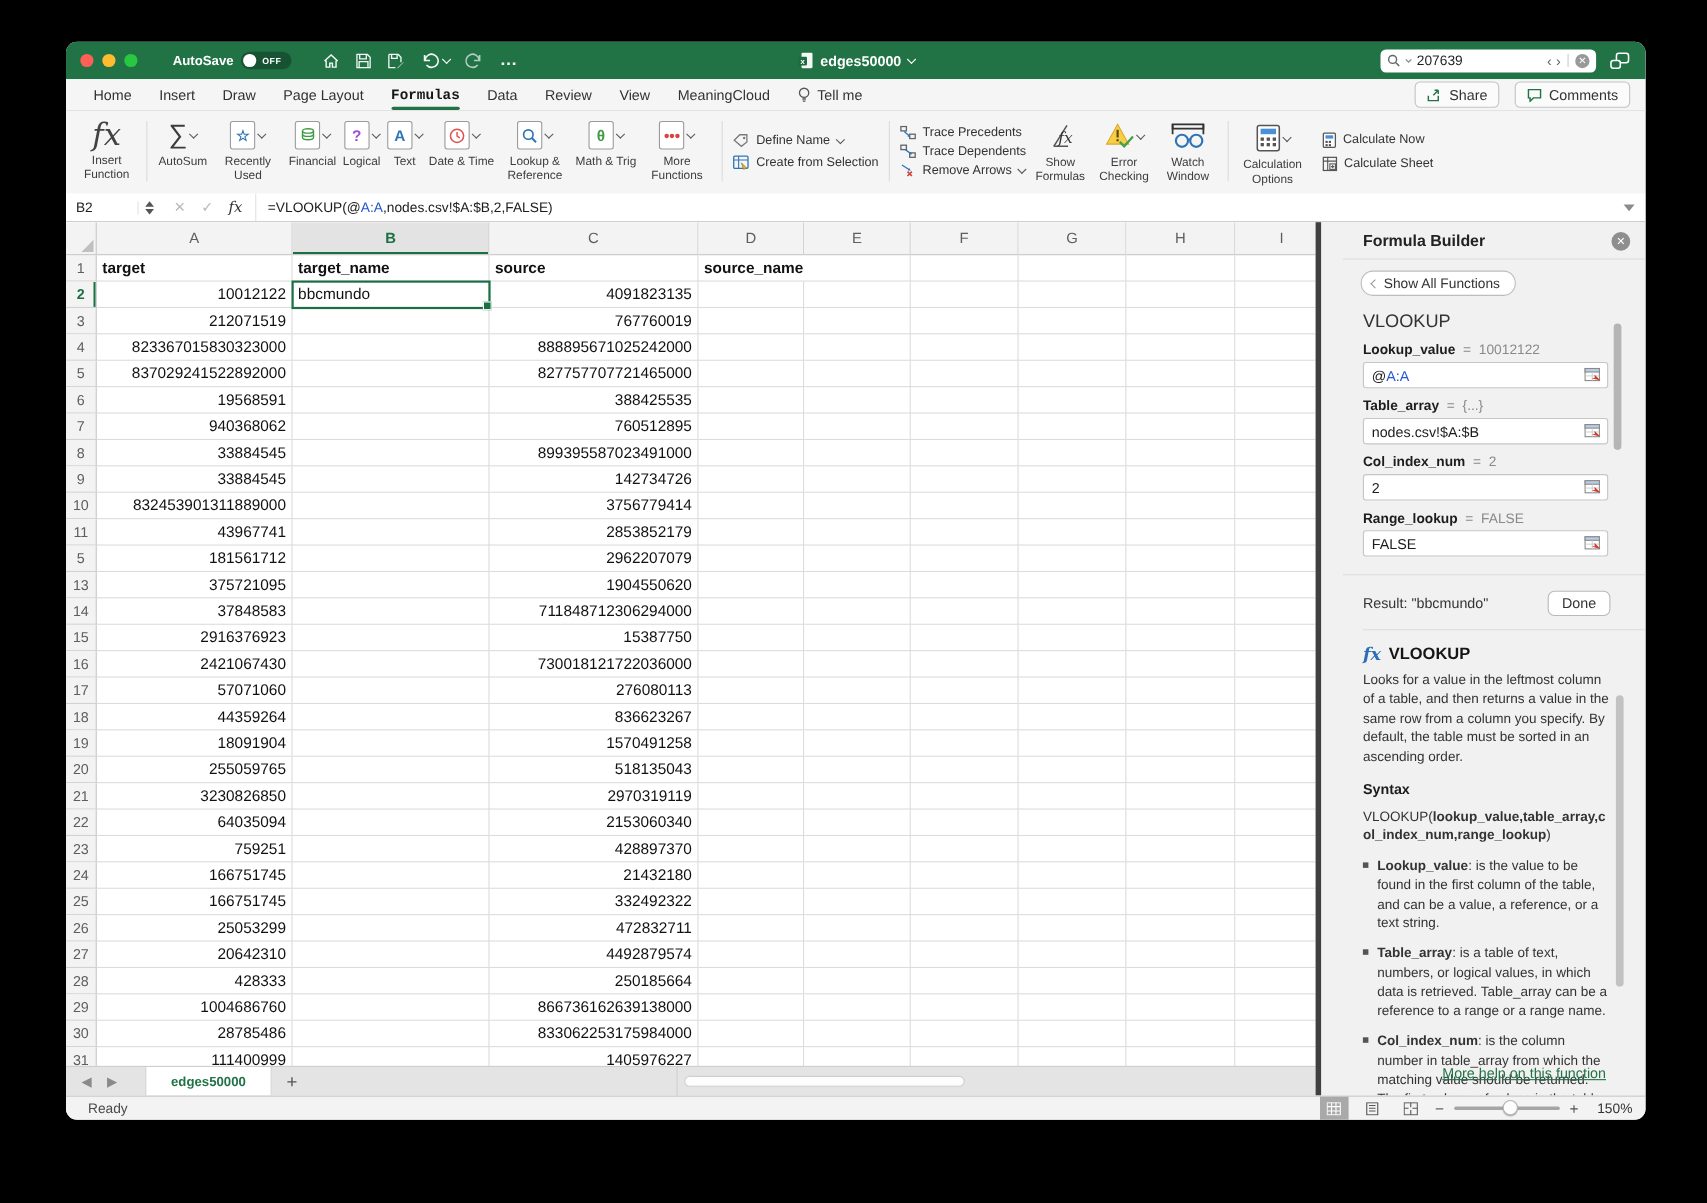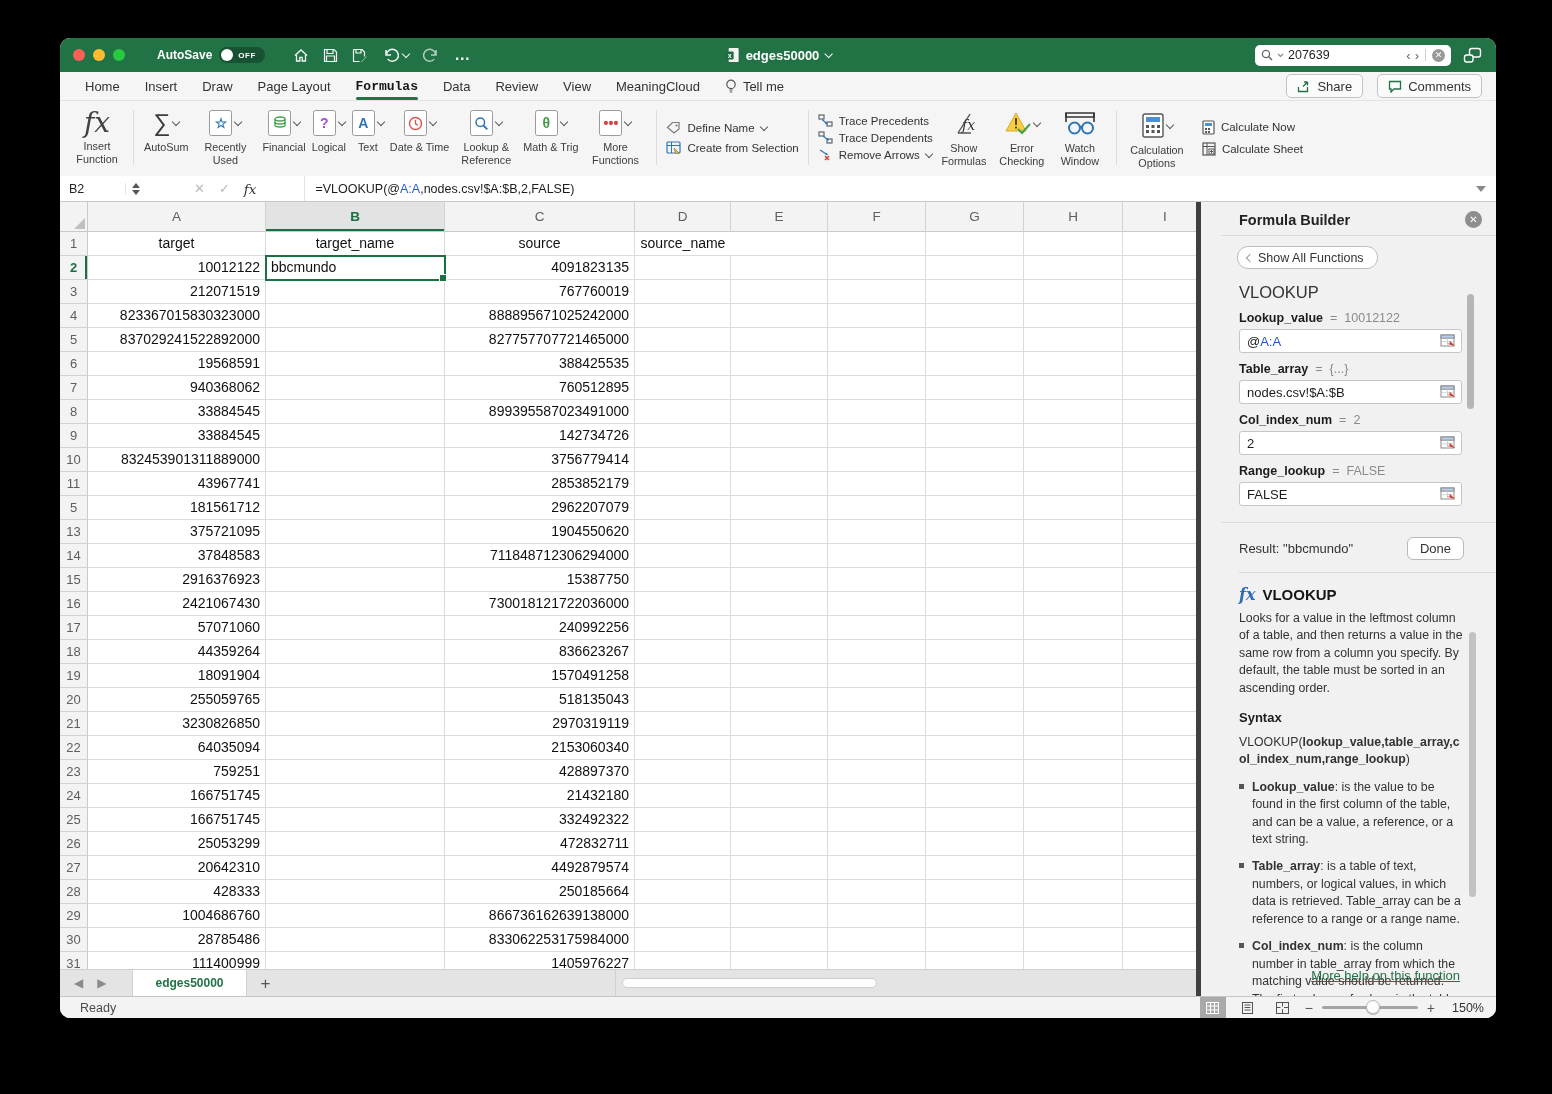--- a/index.html
+++ b/index.html
@@ -60,21 +60,21 @@
   .chev{width:6px;height:6px;border-right:1.4px solid #5a5a5a;border-bottom:1.4px solid #5a5a5a;
     transform:rotate(45deg);display:inline-block;flex:0 0 auto;margin-top:-2px;}
   .rgroup{display:flex;flex-direction:column;justify-content:center;gap:7px;padding:0 2px;}
   .rrow{display:flex;align-items:center;gap:6px;font-size:11.5px;color:#333;white-space:nowrap;}
   .rgroup.tight{gap:4px;}
   .bigbtn{display:flex;flex-direction:column;align-items:center;justify-content:flex-start;padding-top:5px;width:58px;}
   .bigic{height:30px;display:flex;align-items:center;gap:2px;}
   .calcgrp{display:flex;align-items:center;gap:10px;}
 
   
-  .fbar{height:26px;background:#fff;border-bottom:1px solid #c9c9c9;display:flex;align-items:stretch;font-size:12.5px;gap:36px;}
+  .fbar{height:26px;background:#fff;border-bottom:1px solid #c9c9c9;display:flex;align-items:stretch;font-size:12.5px;}
   .namebox{width:86px;display:flex;align-items:center;padding-left:9px;color:#222;}
   .spin{margin-left:auto;display:flex;flex-direction:column;justify-content:center;gap:2px;padding:0 6px;border-left:1px solid #e3e3e3;}
   .spin i{width:0;height:0;border-left:4px solid transparent;border-right:4px solid transparent;display:block;}
   .spin .up{border-bottom:5px solid #555;}
   .spin .dn{border-top:5px solid #555;}
   .fb-icons{display:flex;align-items:center;gap:14px;padding:0 12px;}
   .fb-x{color:#b9b9b9;font-size:13px;}
   .fb-check{color:#b9b9b9;font-size:13px;}
   .fb-fx{font-family:"DejaVu Serif",serif;font-style:italic;font-size:13.5px;color:#333;}
   .fb-formula{display:flex;align-items:center;padding-left:10px;color:#1c1c1c;flex:1;border-left:1px solid #e3e3e3;}
@@ -93,21 +93,21 @@
   .colhead{height:30px;background:#f3f3f3;border-right:1px solid #d2d2d2;border-bottom:1px solid #c9c9c9;
     display:flex;align-items:center;justify-content:center;font-size:13.5px;color:#5e5e5e;flex:0 0 auto;}
   .colhead.sel{background:#e3e3e3;color:#1a7043;font-weight:700;box-shadow:inset 0 -2px 0 #1a7043;}
   .grow{display:flex;height:24px;}
   .rownum{width:28px;background:#f3f3f3;border-right:1px solid #c9c9c9;border-bottom:1px solid #d2d2d2;
     display:flex;align-items:center;justify-content:center;font-size:13px;color:#5e5e5e;flex:0 0 auto;}
   .rownum.sel{color:#1a7043;font-weight:700;box-shadow:inset -2px 0 0 #1a7043;}
   .cell{border-right:1px solid #dcdcdc;border-bottom:1px solid #dcdcdc;font-size:14px;color:#111;
     line-height:23px;padding:0 5px;white-space:nowrap;overflow:hidden;flex:0 0 auto;}
   .cell.num{text-align:right;}
-  .cell.hdr{font-weight:400;text-align:center;}
+  .cell.hdr{font-weight:700;text-align:left;}
   .cell.spill{overflow:visible;border-right:none;position:relative;z-index:2;}
   .cell.selcell{outline:2px solid #1a7043;outline-offset:-1px;position:relative;overflow:visible;z-index:3;}
   .cell.selcell::after{content:"";position:absolute;right:-3px;bottom:-3px;width:6px;height:6px;
     background:#1a7043;border:1px solid #fff;}
 
   
   .tabbar{position:absolute;left:0;right:0;bottom:0;height:27px;background:#e4e4e4;border-top:1px solid #cfcfcf;
     display:flex;align-items:center;}
   .tb-arrows{display:flex;gap:14px;margin-left:14px;color:#8a8a8a;font-size:12px;}
   .sheettab{margin-left:26px;height:100%;background:#fff;display:flex;align-items:center;justify-content:center;
@@ -733,21 +733,21 @@
             <div class="cell" style="width: 97px;"></div>
             <div class="cell" style="width: 98px;"></div>
             <div class="cell" style="width: 98px;"></div>
             <div class="cell" style="width: 99px;"></div>
             <div class="cell" style="width: 85px;"></div>
           </div>
           <div class="grow">
             <div class="rownum">17</div>
             <div class="cell num" style="width: 178px;">57071060</div>
             <div class="cell" style="width: 179px;"></div>
-            <div class="cell num" style="width: 190px;">240992256</div>
+            <div class="cell num" style="width: 190px;">276080113</div>
             <div class="cell" style="width: 96px;"></div>
             <div class="cell" style="width: 97px;"></div>
             <div class="cell" style="width: 98px;"></div>
             <div class="cell" style="width: 98px;"></div>
             <div class="cell" style="width: 99px;"></div>
             <div class="cell" style="width: 85px;"></div>
           </div>
           <div class="grow">
             <div class="rownum">18</div>
             <div class="cell num" style="width: 178px;">44359264</div>

